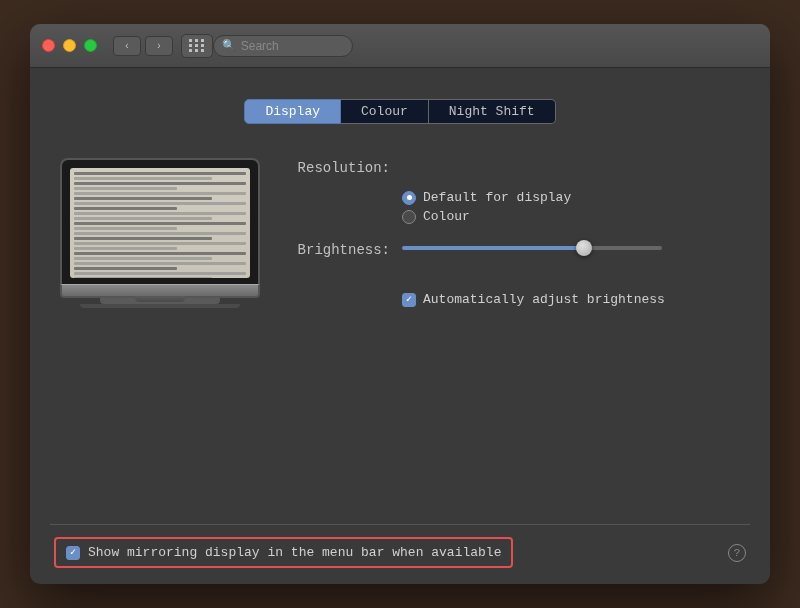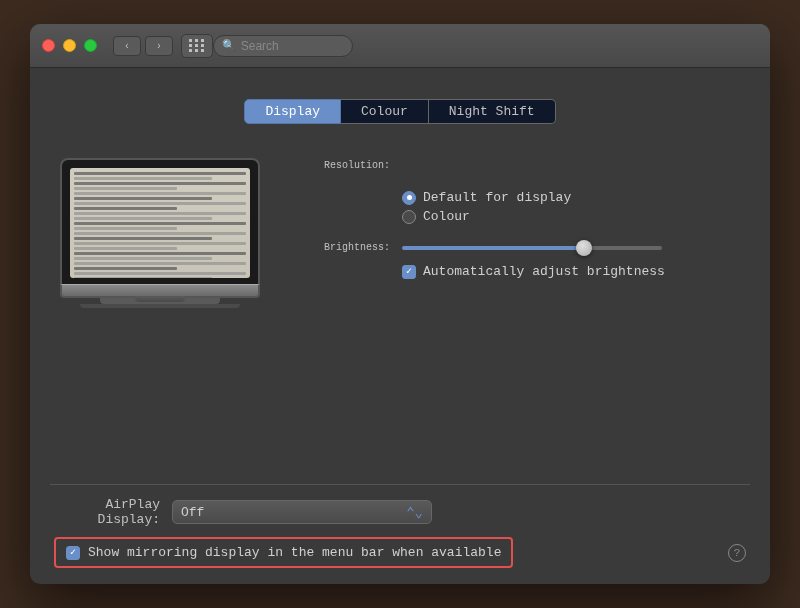--- a/index.html
+++ b/index.html
@@ -280,21 +280,21 @@
     }
 
     .setting-row {
       display: flex;
       align-items: flex-start;
       gap: 12px;
     }
 
     .setting-label {
       color: #c0c0c0;
-      font-size: 10px;
+      font-size: 14px;
       text-align: right;
       width: 100px;
       flex-shrink: 0;
       padding-top: 2px;
     }
 
     .setting-controls {
       display: flex;
       flex-direction: column;
       gap: 4px;
@@ -371,20 +371,21 @@
       background: radial-gradient(circle at 40% 35%, #e0e0e0, #aaaaaa);
       box-shadow: 0 1px 4px rgba(0,0,0,0.5);
       cursor: pointer;
     }
 
     .auto-brightness {
       display: flex;
       align-items: flex-end;
       gap: 7px;
       cursor: pointer;
+      margin-top: 28px;
     }
 
     .checkbox {
       width: 14px;
       height: 14px;
       border-radius: 3px;
       border: 1.5px solid #6a8fc8;
       background: #6a8fc8;
       display: flex;
       align-items: center;
@@ -607,27 +608,20 @@
             </div>
           </div>
         </div>
 
         <div class="spacer"></div>
       </div>
     </div>
 
     <div class="bottom-section">
 
-      <div class="airplay-row">
-        <div class="airplay-label">AirPlay Display:</div>
-        <div class="airplay-dropdown">
-          <span class="airplay-value">Off</span>
-          <span class="dropdown-arrow">⌃⌄</span>
-        </div>
-      </div>
 
       <div class="bottom-bar">
         <div class="mirror-row">
           <div class="checkbox"></div>
           <span class="mirror-text">Show mirroring display in the menu bar when available</span>
         </div>
         <div class="help-btn">?</div>
       </div>
     </div>
   </div>

